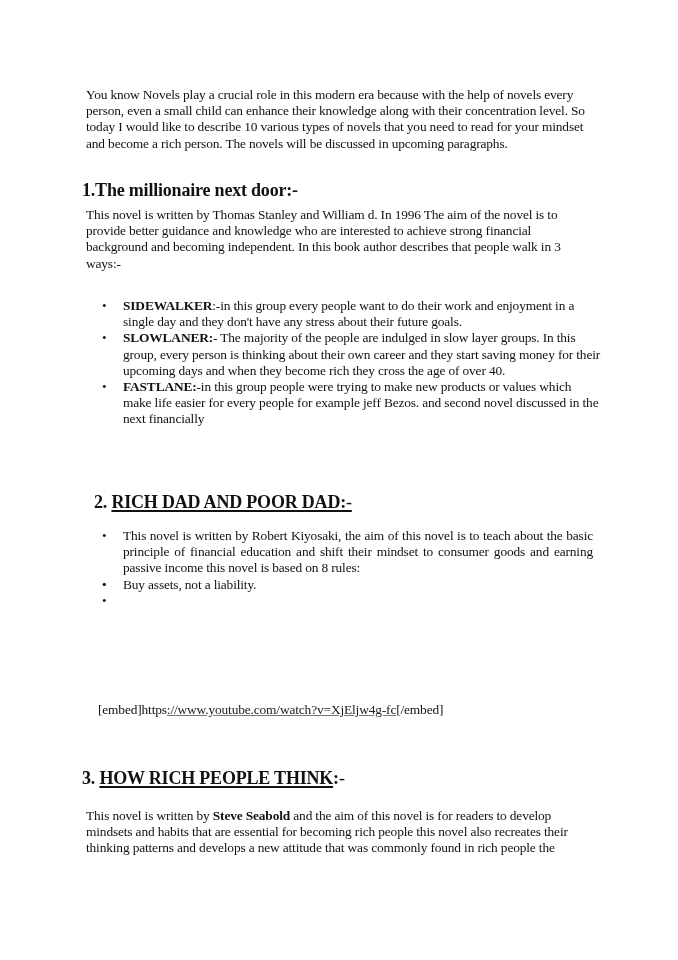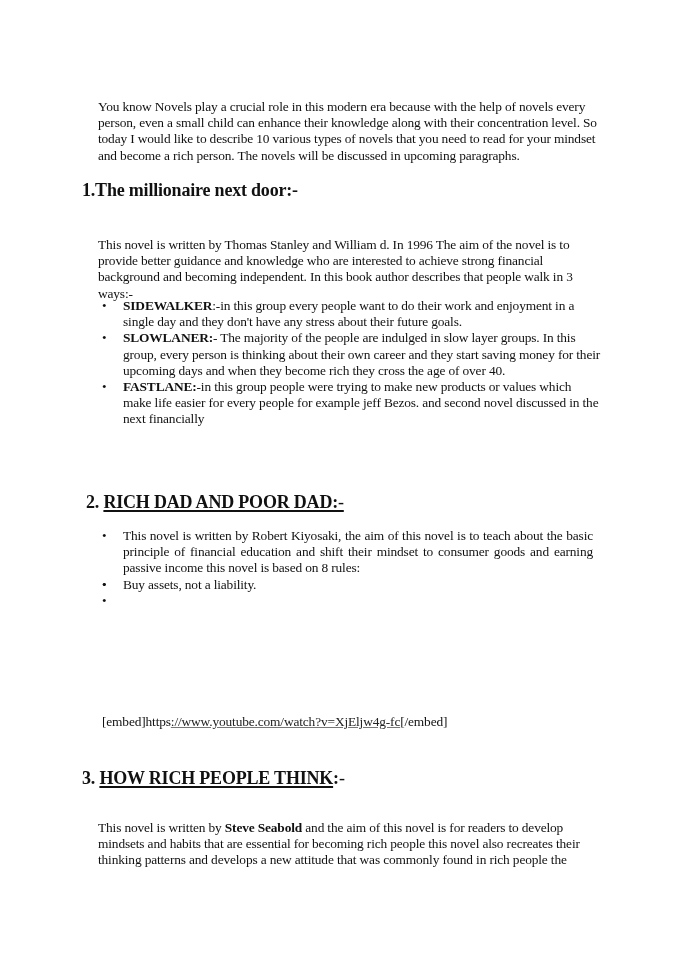--- a/index.html
+++ b/index.html
@@ -17,21 +17,21 @@
   }
   .page {
     position: absolute;
     left: 82px;
     top: 82px;
     width: 516px;
   }
   p.body {
     font-size: 13.4px;
     line-height: 16.2px;
-    margin: 16px;
+    margin: 4px;
     letter-spacing: -0.15px;
   }
   h2.heading {
     font-size: 18px;
     line-height: 24px;
     font-weight: bold;
     margin: 0;
     letter-spacing: -0.2px;
   }
   .u { text-decoration: underline; text-decoration-thickness: 1.5px; text-underline-offset: 2px; }
@@ -65,54 +65,54 @@
 <body>
 
 <div class="page">
 
   <p class="body" style="position:absolute; top:1px; left:0; width:512px;"> You know Novels play a crucial role in this modern era because with the help of novels every person, even a small child can enhance their knowledge along with their concentration level.  So today I would like to describe 10 various types of novels that you need to read for your mindset and become a rich person. The novels will be discussed in upcoming paragraphs.</p>
 
   <h2 class="heading" style="position:absolute; top:96px; left:0; white-space:nowrap;">
     <span>1.The millionaire  next door</span><span>:-</span>
   </h2>
 
-  <p class="body" style="position:absolute; top:139px; left:0; width:506px;"> This novel is written by Thomas Stanley and William  d. In 1996 The aim of the novel is to provide better guidance and knowledge who are interested to achieve strong financial background and becoming independent. In this book author describes that people walk in 3 ways:-</p>
+  <p class="body" style="position:absolute; top:121px; left:0; width:506px;"> This novel is written by Thomas Stanley and William  d. In 1996 The aim of the novel is to provide better guidance and knowledge who are interested to achieve strong financial background and becoming independent. In this book author describes that people walk in 3 ways:-</p>
 
   <ul class="bullets" style="position:absolute; top:216px; left:0; width:520px;">
     <li>
       <span class="bullet">•</span><b>SIDEWALKER</b><span>:-in  this group every people want to do their work and enjoyment in a single day and they don't have any stress about their future goals.</span>
     </li>
     <li>
       <span class="bullet">•</span><b>SLOWLANER:</b><span>- The majority of the people are indulged in slow layer groups. In this group, every person is thinking about their own career and they start saving money for their upcoming days and when they become rich they cross the age of over 40.</span>
     </li>
     <li>
       <span class="bullet">•</span><b>FASTLANE:</b><span>-in  this group people were trying to make new products or values which make life  easier for every people  for example jeff Bezos.  and second novel discussed in the next financially</span>
     </li>
   </ul>
 
-  <h2 class="heading" style="position:absolute; top:408px; left:4px; white-space:nowrap;font-family:Liberation Serif, serif;">
+  <h2 class="heading" style="position:absolute; top:408px; left:12px; white-space:nowrap;font-family:Liberation Serif, serif;">
     <span>2. </span><span class="u">RICH DAD AND POOR DAD:</span><span class="u reg">-</span>
   </h2>
 
   <ul class="bullets justify" style="position:absolute; top:446px; left:0; width:511px;">
     <li>
       <span class="bullet">•</span><span>This novel is written by Robert Kiyosaki, the aim of this novel is to teach about the basic principle of financial education and shift their mindset to consumer goods and earning passive income this novel is based on 8 rules:</span>
     </li>
     <li style="text-align:left;">
       <span class="bullet">•</span>
     </li>
     <li style="text-align:left;">
       <span class="bullet">•</span><span>Buy assets, not a liability.</span>
     </li>
     <li style="text-align:left; padding-right:28px;">
       <span class="bullet">•</span>
     </li>
   </ul>
 
-  <p class="body" style="position:absolute; top:616px; left:4px; white-space:nowrap;">
+  <p class="body" style="position:absolute; top:616px; left:12px; white-space:nowrap;">
     <span>[embed]https</span><a class="link">://www.youtube.com/watch?v=XjEljw4g-fc</a><span>[/embed]</span>
   </p>
 
   <h2 class="heading" style="position:absolute; top:684px; left:0; white-space:nowrap;">
     <span>3. </span><span class="u">HOW RICH PEOPLE THINK</span><span>:</span><span class="reg">-</span>
   </h2>
 
   <p class="body" style="position:absolute; top:722px; left:0; width:508px;">
     <span>This novel is written by </span><b>Steve Seabold</b><span> and the aim of this novel is  for readers to develop mindsets and habits that are essential for becoming rich people this novel also recreates their  thinking patterns and develops a new attitude that was commonly found in rich people the</span>
   </p>

